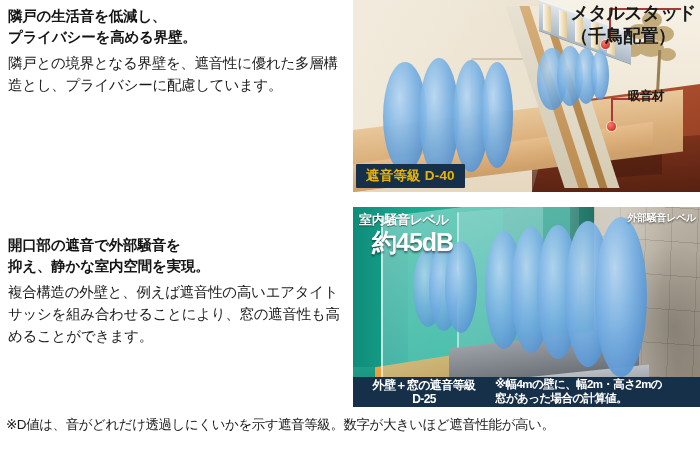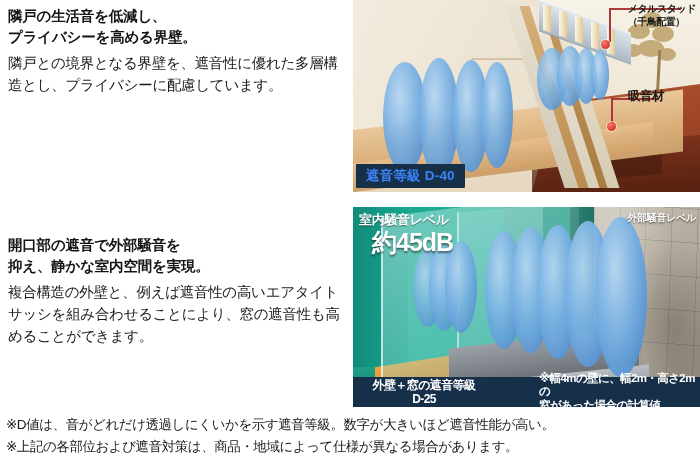--- a/index.html
+++ b/index.html
@@ -107,21 +107,21 @@
   
   .wave{position:absolute;border-radius:50%;
     background:radial-gradient(ellipse at 38% 32%,#b6d6f2 0%,#7ab2e4 42%,#3f7fc6 100%);
     opacity:.92;}
   .wave.s{opacity:.86;}
 
   
   .plate{
     position:absolute;
     background:#17304a;
-    color:#3b82f6;
+    color:#eab308;
     font-weight:bold;
     letter-spacing:.2px;
     display:flex;align-items:center;
   }
   .plate-d40{left:3px;bottom:4px;padding:3px 10px;font-size:13.5px;border-radius:1px;}
 
   
   .g-inside{position:absolute;left:0;top:0;width:150px;height:175px;
     background:linear-gradient(120deg,#17a08a 0%,#1fae93 40%,#2ab89c 100%);}
   .g-inside2{position:absolute;left:0;top:0;width:55px;height:175px;
@@ -166,21 +166,21 @@
   .lbl-out .small{font-size:10px;font-weight:bold;letter-spacing:-0.3px;
     text-shadow:0 1px 2px rgba(0,0,0,.65);}
   .lbl-out .big{font-size:25px;font-weight:bold;line-height:1.05;letter-spacing:-1px;
     text-shadow:0 2px 3px rgba(0,0,0,.7);}
 
   .cap-bar{position:absolute;left:0;bottom:0;width:347px;height:30px;
     background:#17304a;color:#fff;display:flex;align-items:center;}
   .cap-left{width:138px;text-align:center;font-size:12px;font-weight:bold;
     line-height:1.18;letter-spacing:-0.6px;padding-left:2px;}
   .cap-right{flex:1;font-size:11.5px;font-weight:bold;line-height:1.18;
-    letter-spacing:-0.6px;padding-left:2px;margin-left:44px;}
+    letter-spacing:-0.6px;padding-left:2px;}
 
   
   .notes{position:absolute;left:6px;top:414px;width:690px;}
   .note{font-size:13.5px;line-height:1.62;letter-spacing:-0.45px;color:#1a1a1a;
     white-space:nowrap;}
 </style>
 </head>
 <body>
 
 <div class="page">
@@ -250,21 +250,21 @@
     <div class="wave s" style="left:222px;top:48px;width:22px;height:56px;"></div>
     <div class="wave s" style="left:238px;top:50px;width:18px;height:50px;"></div>
 
     <div class="w-lead w-lead-1v"></div>
     <div class="w-lead w-lead-1h"></div>
     <div class="w-dot w-dot-1"></div>
     <div class="w-lead w-lead-2v"></div>
     <div class="w-lead w-lead-2h"></div>
     <div class="w-dot w-dot-2"></div>
 
-    <div style="position:absolute;right:4px;top:2px;font-size:10px;font-weight:bold;
+    <div style="position:absolute;right:4px;top:2px;font-size:18px;font-weight:bold;
                 line-height:1.3;color:#1a1a1a;text-align:left;white-space:pre-line;letter-spacing:-0.5px;">メタルスタッド
 （千鳥配置）</div>
 
     <div style="position:absolute;right:36px;top:88px;font-size:12.5px;font-weight:bold;
                 color:#1a1a1a;letter-spacing:-0.5px;">吸音材</div>
 
     <div class="plate plate-d40">遮音等級 D-40</div>
   </div>
 
   <div class="fig fig-window">
@@ -302,16 +302,15 @@
     <div class="cap-bar">
       <div class="cap-left" style="white-space:pre-line;">外壁＋窓の遮音等級
 D-25</div>
       <div class="cap-right" style="white-space:pre-line;">※幅4mの壁に、幅2m・高さ2mの
 窓があった場合の計算値。</div>
     </div>
   </div>
 
   <div class="notes">
     <div class="note">※D値は、音がどれだけ透過しにくいかを示す遮音等級。数字が大きいほど遮音性能が高い。</div>
-    <div class="note">※上記の各部位および遮音対策は、商品・地域によって仕様が異なる場合があります。</div>
   </div>
 
 </div>
 
 </body></html>

